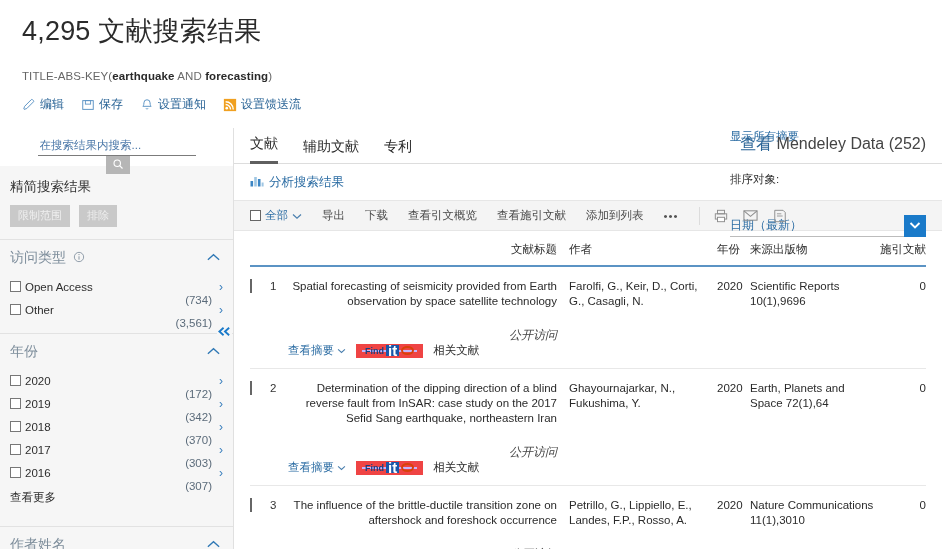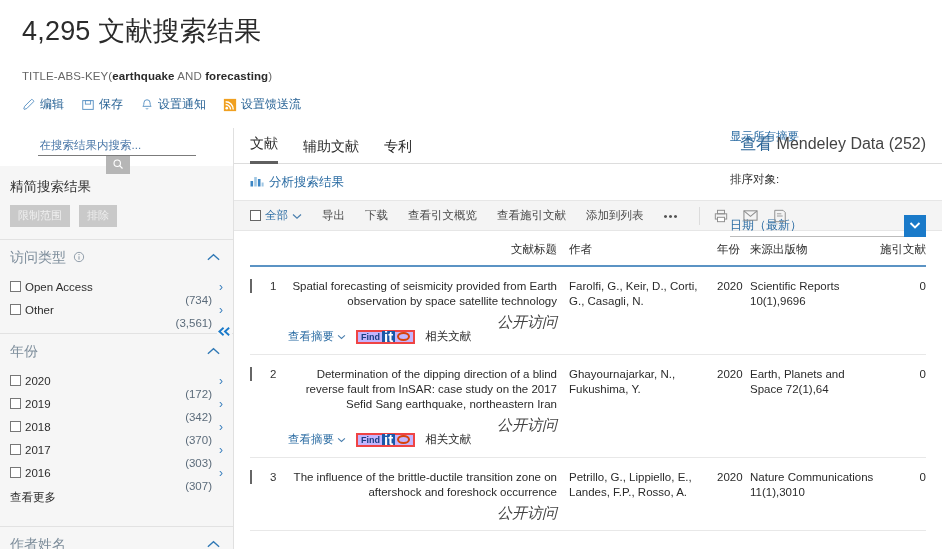--- a/index.html
+++ b/index.html
@@ -286,33 +286,33 @@
   .result-row .cb {
     width: 11px; height: 11px;
     border: 1px solid #666; background: #fff;
     margin-top: 2px;
   }
   .result-row .rnum { color: #333; }
   .r-title { color: #2b2b2b; cursor: pointer; }
   .r-openaccess {
     font-style: italic;
     color: #444;
-    font-size: 15px;
-    margin-top: 5px;
+    font-size: 12px;
+    margin-top: 19px;
   }
   .r-actions {
     display: flex; align-items: center; gap: 10px;
   }
   .r-abstract-toggle {
     color: #2b6ca3; font-size: 11.5px; cursor: pointer;
     display: flex; align-items: center; gap: 3px;
   }
   .findit-badge {
     background: #c4b5fd;
-    border: 2px solid #ef4444;
+    border: 6px solid #ef4444;
     height: 14px;
     display: inline-flex; align-items: center;
     padding: 0 3px 0 3px;
     gap: 2px;
     cursor: pointer;
   }
   .findit-badge .fi-find {
     font-size: 9px; font-weight: 700; color: #1a3f82;
     font-family: "Liberation Sans", sans-serif;
     line-height: 10px;

